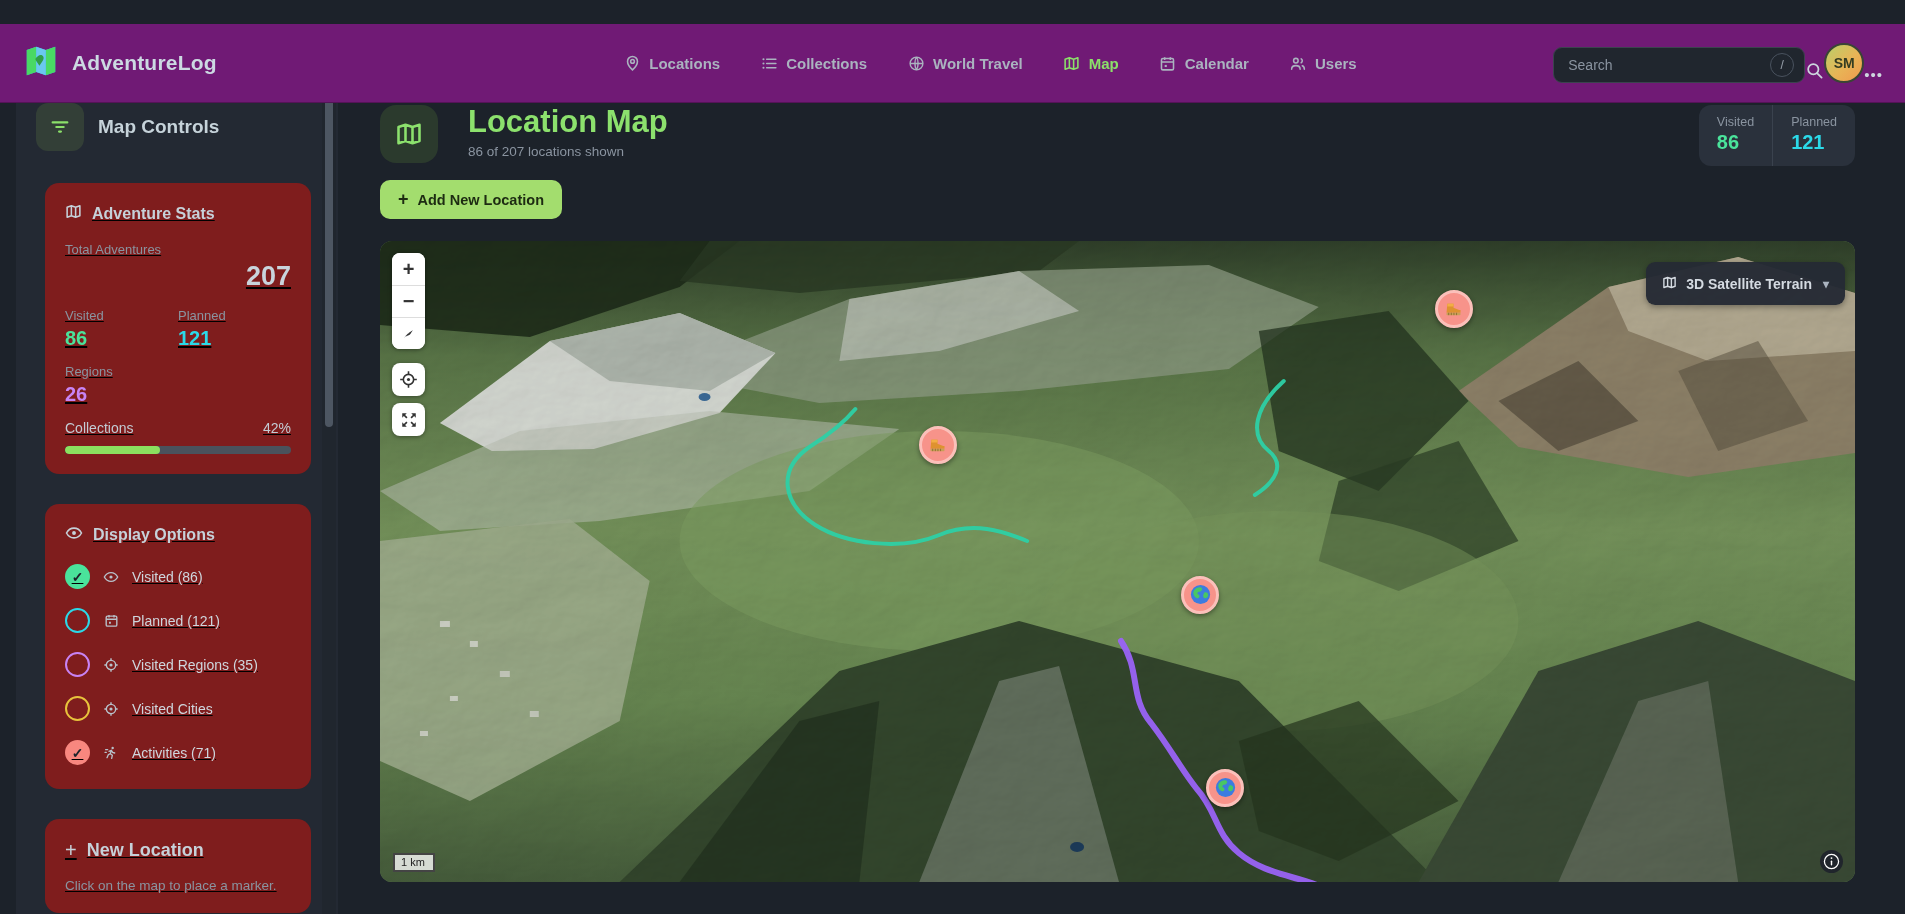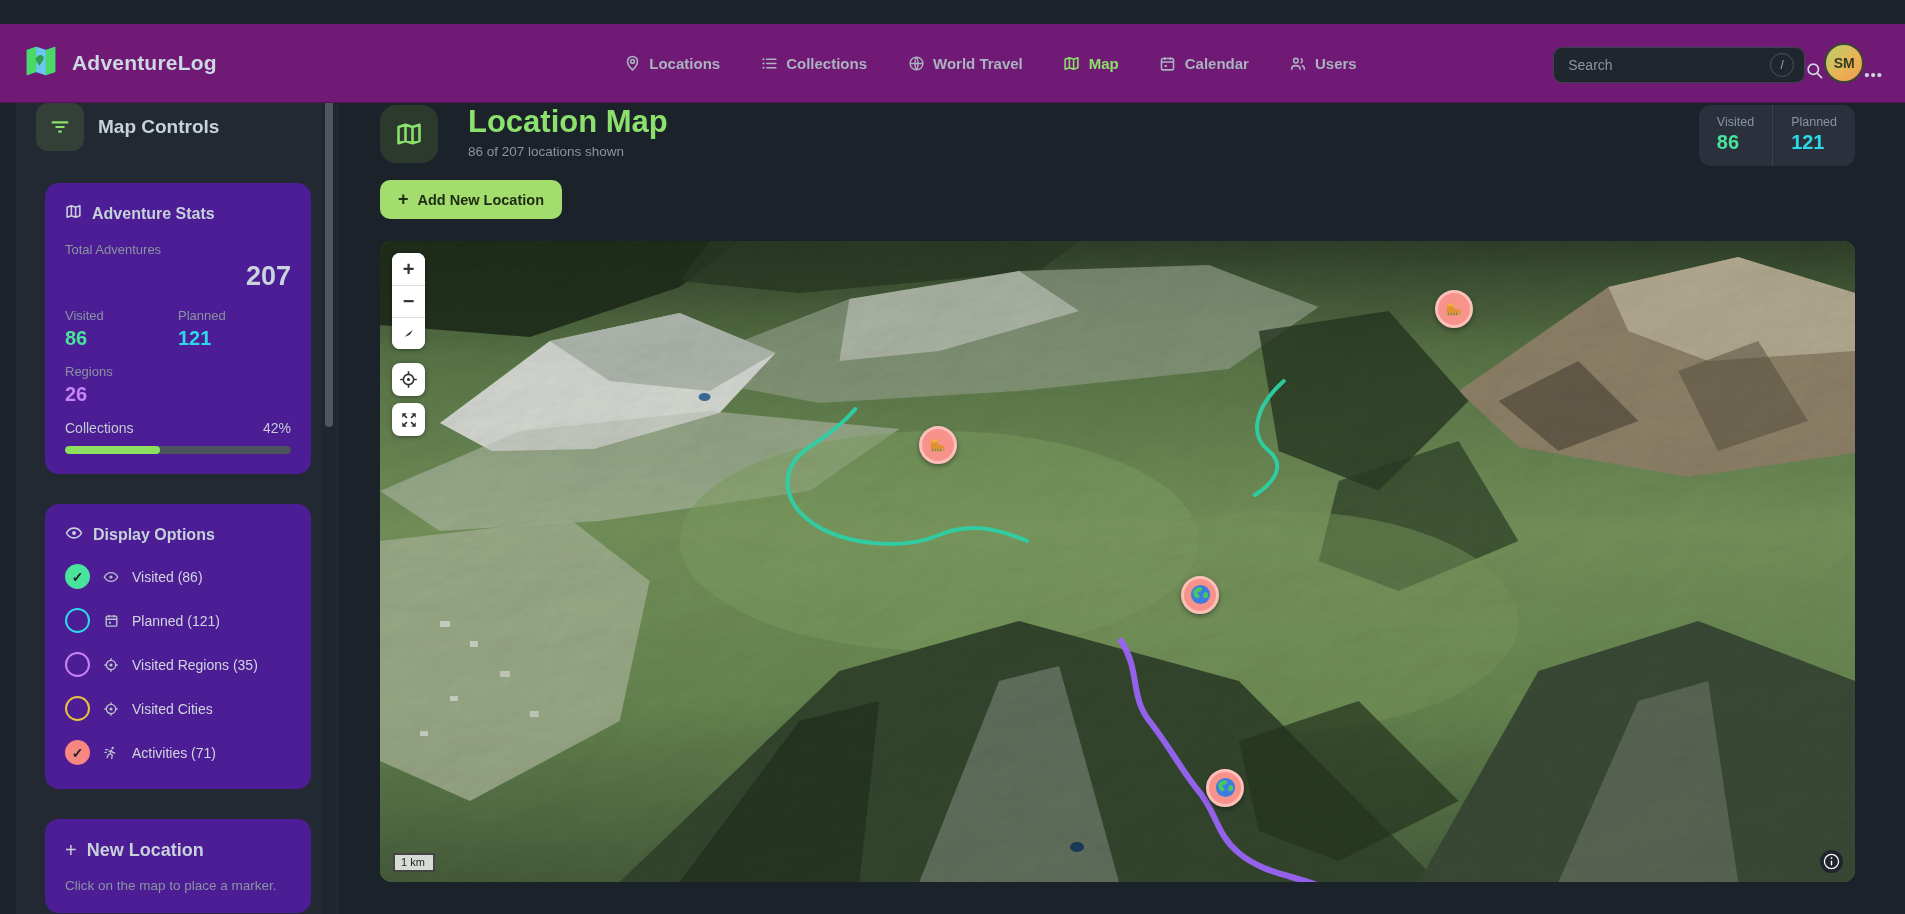--- a/index.html
+++ b/index.html
@@ -33,21 +33,21 @@
             color:#343c21; font-weight:700; font-size:14px; border:2px solid #3a4535; cursor:pointer; }
   .more-btn { color:#cdd6de; font-size:15px; letter-spacing:1px; background:none; border:none; cursor:pointer; }
 
   
   .sidebar { position:absolute; top:79px; left:16px; width:322px; bottom:0; background:#232933;
              padding:24px 27px 0 29px; z-index:20; }
   .sb-header { display:flex; align-items:center; gap:14px; margin-left:-9px; margin-bottom:32px; }
   .sb-header-icon { width:48px; height:48px; border-radius:12px; background:#333f37;
                     display:flex; align-items:center; justify-content:center; }
   .sb-header-title { font-size:19px; font-weight:700; color:#c6d3da; }
-  .card { background:#4c1d95; border-radius:14px; padding:20px; margin-bottom:30px; }
+  .card { background:#7f1d1d; border-radius:14px; padding:20px; margin-bottom:30px;text-decoration:underline; }
   .card-title { display:flex; align-items:center; gap:10px; font-size:16px; font-weight:700;
                 color:#c6d1d9; margin-bottom:18px; }
   .stat-label { font-size:13px; color:#8a94a0; margin-bottom:4px; }
   .stat-big { font-size:27px; font-weight:800; color:#c9d4dc; margin-bottom:16px;text-align:right; }
   .stat-grid { display:grid; grid-template-columns:1fr 1fr; margin-bottom:14px; }
   .stat-num { font-size:20px; font-weight:800; }
   .c-mint { color:#4ae39b; } .c-cyan { color:#2bd9e8; } .c-purple { color:#c884f5; }
   .completion-row { display:flex; justify-content:space-between; align-items:center;
                     font-size:14px; color:#c3ccd4; margin:14px 0 10px; }
   .progress-track { width:100%; height:8px; border-radius:99px; background:#4a525c; overflow:hidden; }
@@ -461,20 +461,29 @@
             <circle cx="12" cy="12" r="2" fill="#333" stroke="none"></circle>
             <path d="M12 1.5v4M12 18.5v4M1.5 12h4M18.5 12h4"></path>
           </svg>
       </button>
       <button class="map-ctl-single" style="top:162px;">
         <svg width="18" height="18" viewBox="0 0 24 24" fill="#333">
             <path d="M3 3h6L6.8 5.2 10 8.4 8.4 10 5.2 6.8 3 9zM21 3v6l-2.2-2.2L15.6 10 14 8.4l3.2-3.2L15 3zM3 21v-6l2.2 2.2L8.4 14l1.6 1.6-3.2 3.2L9 21zM21 21h-6l2.2-2.2L14 15.6l1.6-1.6 3.2 3.2L21 15z"></path>
           </svg>
       </button>
 
+      <div class="style-dd">
+        <span>
+          <svg width="15" height="15" viewBox="0 0 24 24" fill="none" stroke="#d5dbe2" stroke-width="2.2" stroke-linejoin="round">
+              <path d="M9 4L3 6v14l6-2 6 2 6-2V4l-6 2-6-2zM9 4v14M15 6v14"></path>
+            </svg>
+        </span>
+        <span>3D Satellite Terrain</span>
+        <span class="dd-chevron">▾</span>
+      </div>
 
       <div id="markers-layer">
           <div class="marker" style="left: 72.8%; top: 10.6%;">
             <svg width="21" height="21" viewBox="0 0 24 24">
               <path d="M5 6.5h7v4.6l6.5 2.6H20v3.1H4z" fill="#de9230"></path>
               <path d="M5 6.5h7v3.2H5z" fill="#f2ae45"></path>
               <rect x="4" y="16.8" width="16" height="2.8" rx="1" fill="#c9a058"></rect>
               <path d="M6.5 16.8v2.8M9.5 16.8v2.8M12.5 16.8v2.8M15.5 16.8v2.8" stroke="#8a6a2f" stroke-width="1"></path>
             </svg>
           </div>

